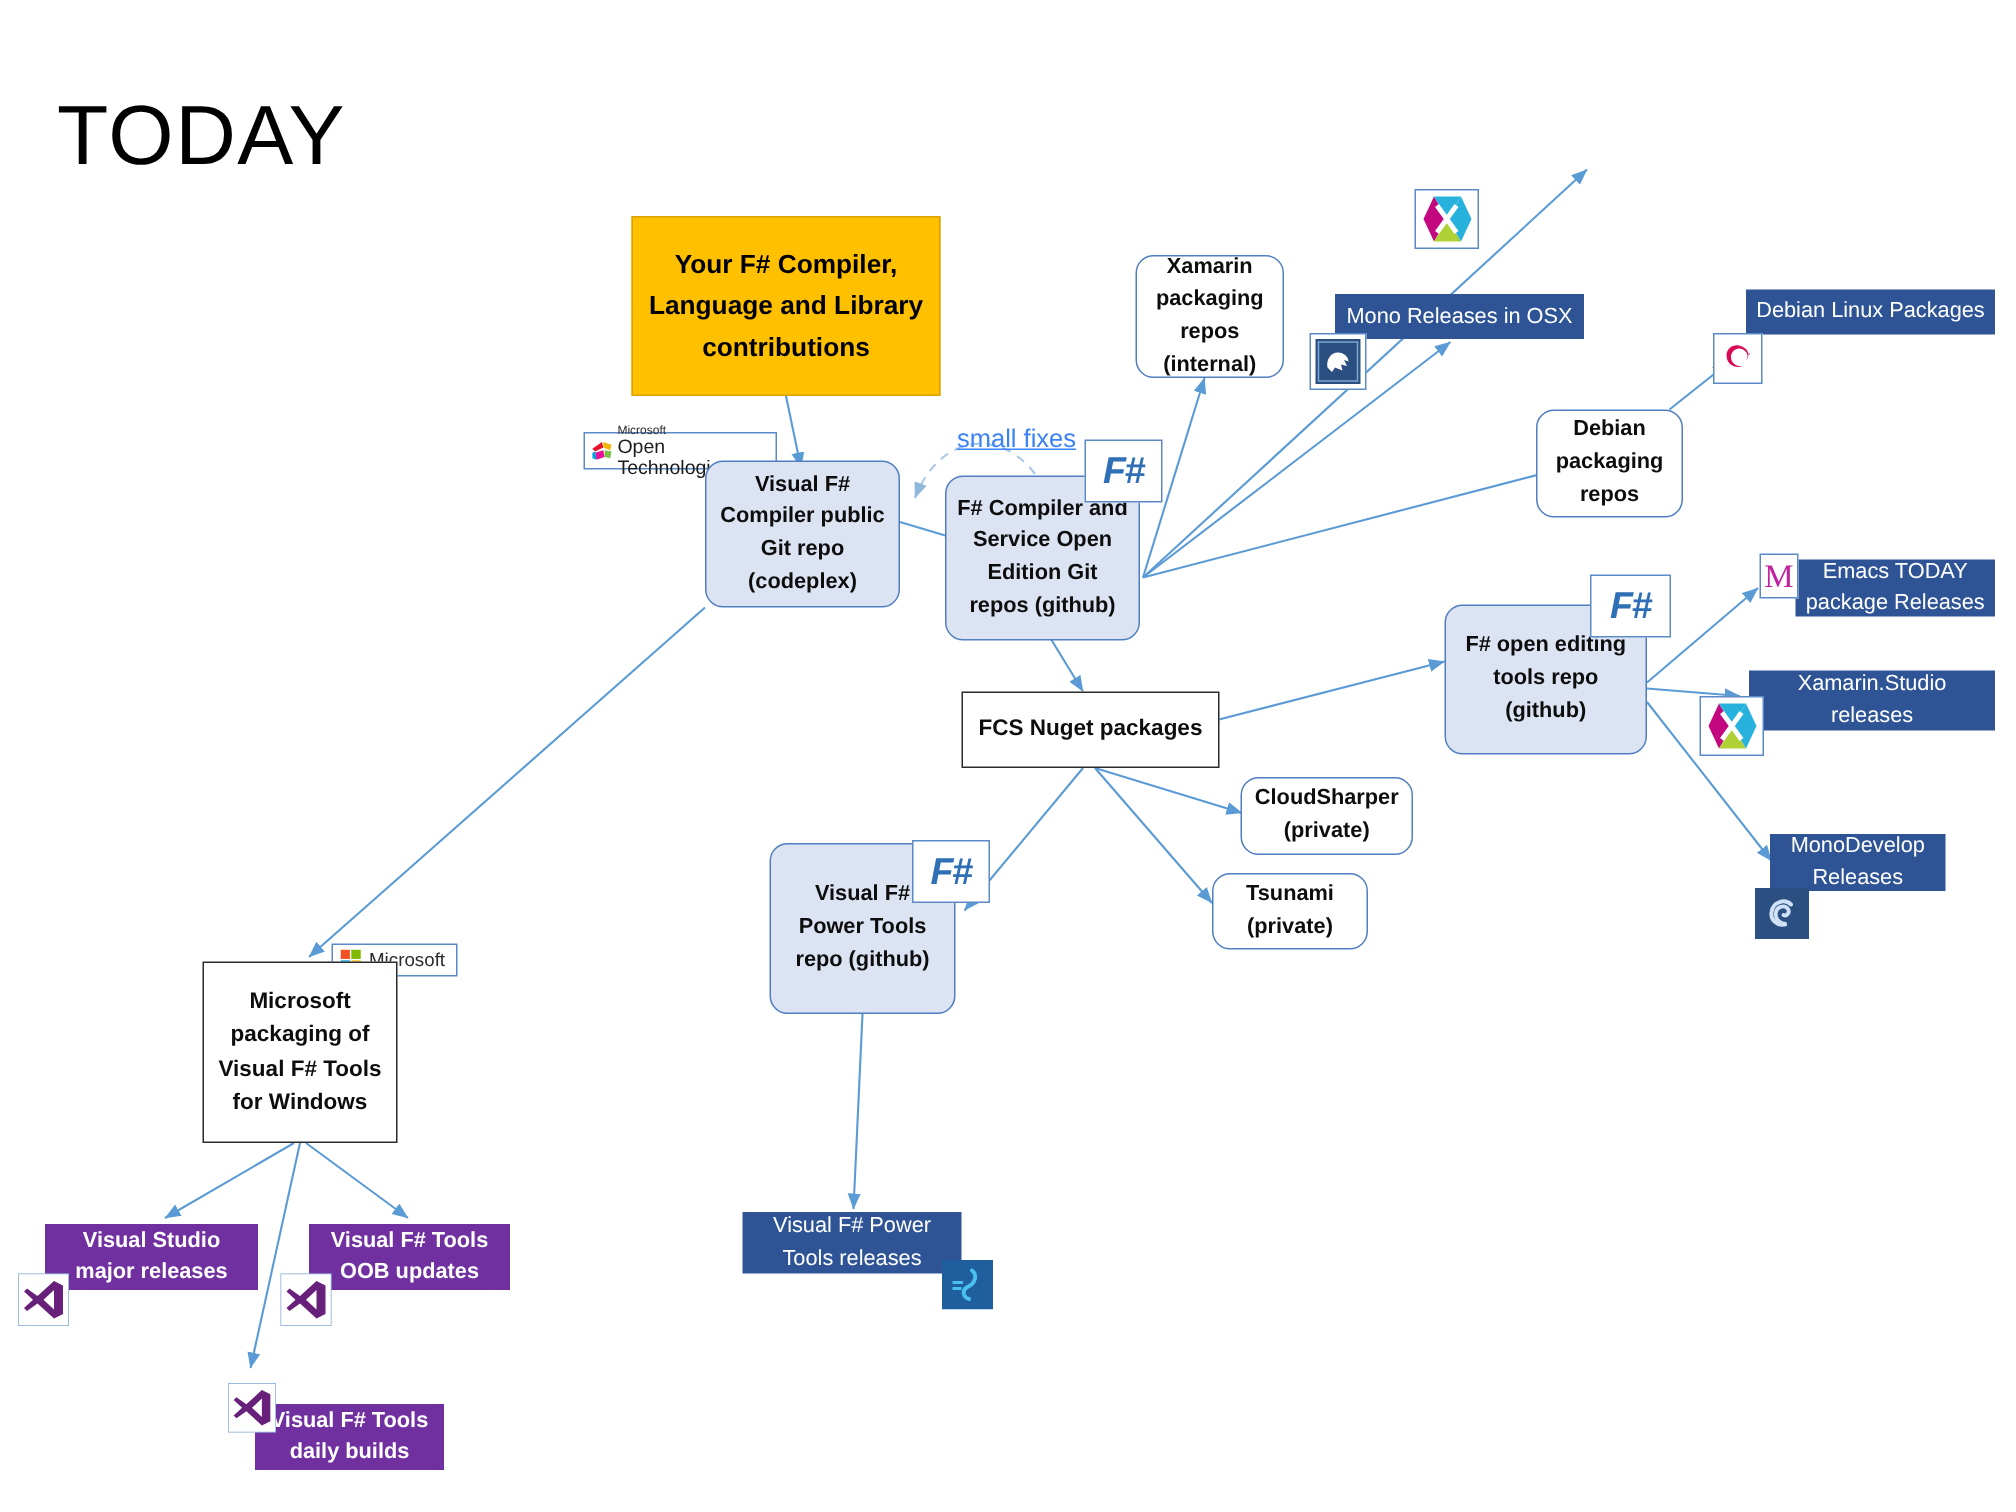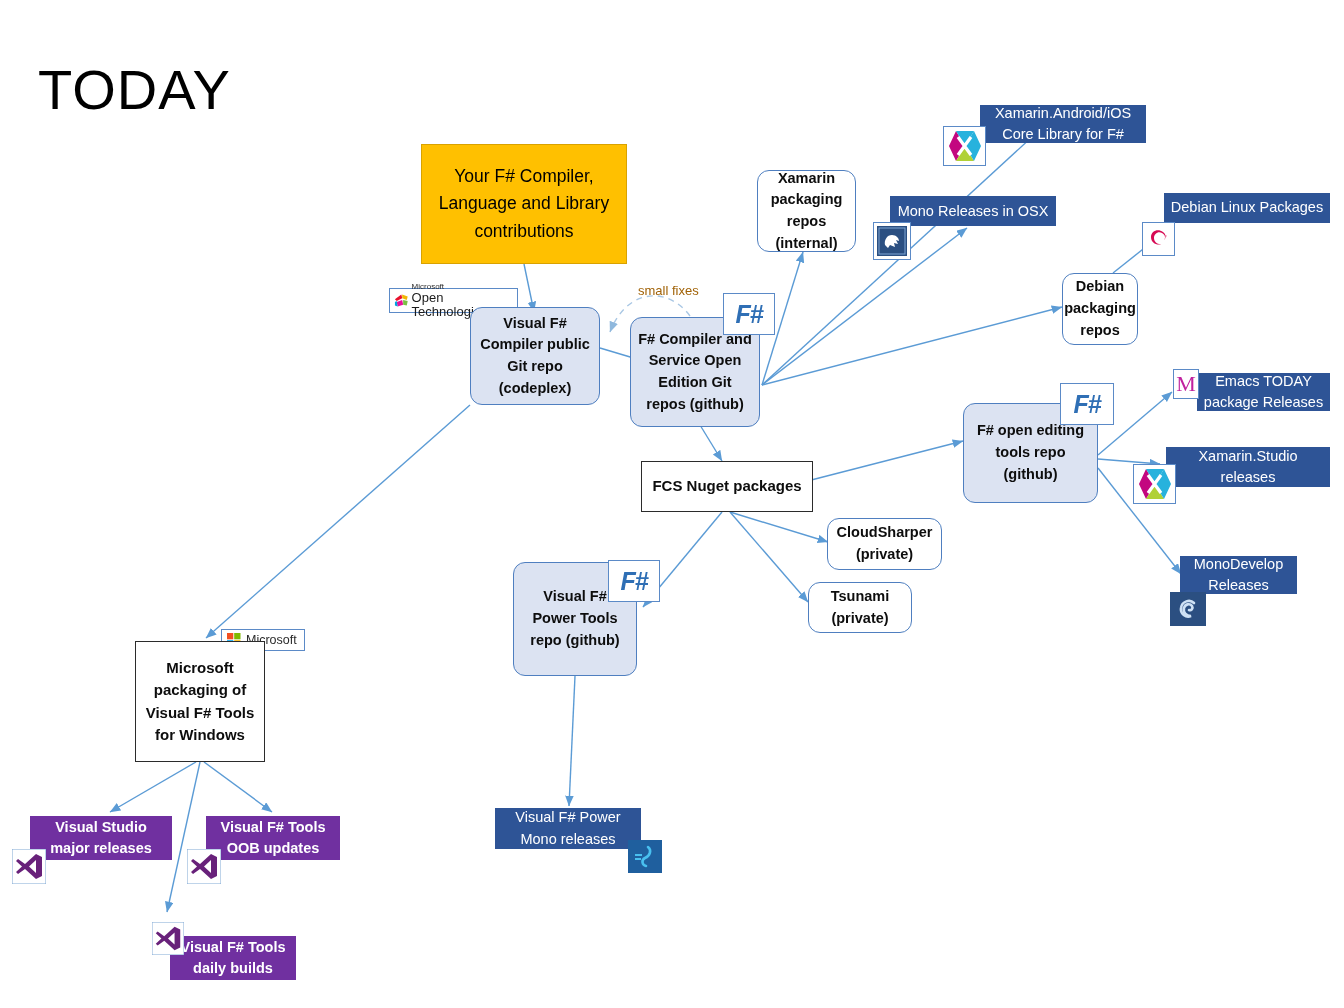--- a/index.html
+++ b/index.html
@@ -10,21 +10,21 @@
 
   .node{position:absolute;box-sizing:border-box;display:flex;align-items:center;
         justify-content:center;text-align:center;}
 
   
   .title{position:absolute;left:38px;top:62px;font-size:56px;color:#000;
          font-weight:400;letter-spacing:1px;line-height:1;}
 
   
   .orange{background:#ffc000;border:1px solid #d9a200;color:#000;
-          font-weight:normal;font-size:17.5px;line-height:1.55;}
+          font-weight:bold;font-size:17.5px;line-height:1.55;}
 
   
   .bluebox{background:#dce3f2;border:1px solid #4f7fc0;border-radius:12px;
            color:#0d0d0d;font-weight:bold;font-size:14.5px;line-height:1.5;}
 
   
   .whiteround{background:#ffffff;border:1px solid #4f7fc0;border-radius:12px;
               color:#0d0d0d;font-weight:bold;font-size:14.5px;line-height:1.5;}
 
   
@@ -33,21 +33,21 @@
 
   
   .banner{background:#2e5496;color:#ffffff;font-weight:400;font-size:14.5px;
           line-height:1.45;border:0;}
 
   
   .purple{background:#7030a0;color:#ffffff;font-weight:bold;font-size:14.5px;
           line-height:1.45;border:0;}
 
   
-  .edgelabel{position:absolute;font-size:13px;color:#a16207;background:transparent;}
+  .edgelabel{position:absolute;font-size:17px;color:#3b82f6;background:transparent;text-decoration:underline;}
 
   
   .icon{position:absolute;box-sizing:border-box;background:#fff;
         border:1px solid #5b8ac7;display:flex;align-items:center;justify-content:center;}
   .icon.nobox{border:0;background:transparent;}
 
   .fsharp-txt{font-style:italic;font-weight:bold;color:#2f6fb5;letter-spacing:-1px;}
   .melpa-m{color:#c0219f;font-weight:400;font-family:"Liberation Serif",serif;}
 
   .msoptech{position:absolute;background:#fff;border:1px solid #5b8ac7;
@@ -145,41 +145,40 @@
   <div class="node bluebox" style="left:470px;top:307px;width:130px;height:98px;padding:4px 6px;">Visual F# Compiler public Git repo (codeplex)</div>
 
   <div class="icon" style="left:723px;top:293px;width:52px;height:42px;">
     <span class="fsharp-txt" style="font-size:25px;">F#</span>
   </div>
 
   <div class="edgelabel" style="left:638px;top:283px;">small fixes</div>
 
   <div class="node whiteround" style="left:757px;top:170px;width:99px;height:82px;padding:3px 5px;">Xamarin packaging repos (internal)</div>
 
-  <div class="node banner" style="left:980px;top:105px;width:166px;height:38px;padding:2px 6px;">Xamarin.Android/iOS Core Library for F#</div>
   <div class="icon" style="left:943px;top:126px;width:43px;height:40px;">
     <svg width="36" height="34" viewBox="0 0 36 34">
       <polygon points="9,2 2,17 9,32 18,17" fill="#c3077f"></polygon>
       <polygon points="9,2 27,2 18,17" fill="#27b2dd"></polygon>
       <polygon points="18,17 27,32 9,32" fill="#b0d136"></polygon>
       <polygon points="27,2 34,17 27,32 18,17" fill="#27b2dd"></polygon>
       <path d="M11,8 L24,26 M24,8 L11,26" stroke="#ffffff" stroke-width="3.2" fill="none"></path>
     </svg>
   </div>
 
   <div class="node banner" style="left:890px;top:196px;width:166px;height:30px;padding:12px 6px;">Mono Releases in OSX</div>
   <div class="icon" style="left:873px;top:222px;width:38px;height:38px;">
     <svg width="32" height="32" viewBox="0 0 32 32">
       <rect x="1" y="1" width="30" height="30" fill="#2b4f81"></rect>
       <rect x="3" y="3" width="26" height="26" fill="none" stroke="#7ea6d4" stroke-width="1"></rect>
       <path d="M9,20 C8,15 11,10 16,10 C20,10 23,13 23,16 L20,15 L22,19 L18,18 L19,22 L14,20 L12,23 Z" fill="#ffffff"></path>
     </svg>
   </div>
 
-  <div class="node whiteround" style="left:1062px;top:273px;width:76px;height:72px;padding:3px 5px;">Debian packaging repos</div>
+  <div class="node whiteround" style="left:1024px;top:273px;width:98px;height:72px;padding:3px 5px;">Debian packaging repos</div>
 
   <div class="node banner" style="left:1164px;top:193px;width:166px;height:30px;padding:2px 6px;">Debian Linux Packages</div>
   <div class="icon" style="left:1142px;top:222px;width:33px;height:34px;">
     <svg width="26" height="27" viewBox="0 0 26 27">
       <path d="M17,6 C12,2 5,5 5,11 C5,17 11,20 16,18 C12,19 8,16 8,12 C8,8 12,5 16,7
                C19,8.5 20,12 18,14 C20,13 20.5,8 17,6 Z" fill="#d70a53"></path>
       <text x="19" y="10" font-size="7" fill="#d70a53" font-family="Liberation Sans, sans-serif">,</text>
     </svg>
   </div>
 
@@ -217,21 +216,21 @@
       <path d="M24,11 C20,7 12,9 11,16 C10,22 16,26 21,24 C16,24 13,20 14,16
                C15,12 20,11 22,14 C23.5,16.5 21,19 19,18" stroke="#cfe2f5" stroke-width="2.6" fill="none" stroke-linecap="round"></path>
     </svg>
   </div>
 
   <div class="node bluebox" style="left:513px;top:562px;width:124px;height:114px;padding:4px 6px;">Visual F# Power Tools repo (github)</div>
   <div class="icon" style="left:608px;top:560px;width:52px;height:42px;">
     <span class="fsharp-txt" style="font-size:25px;">F#</span>
   </div>
 
-  <div class="node banner" style="left:495px;top:808px;width:146px;height:41px;padding:2px 6px;">Visual F# Power Mono releases</div>
+  <div class="node banner" style="left:495px;top:808px;width:146px;height:41px;padding:2px 6px;">Visual F# Power Tools releases</div>
   <div class="icon nobox" style="left:628px;top:840px;width:34px;height:33px;">
     <svg width="34" height="33" viewBox="0 0 34 33">
       <rect x="0" y="0" width="34" height="33" fill="#1f5f9e"></rect>
       <path d="M20,7 C24,10 22,16 17,18 C13,20 14,25 18,26" stroke="#49c0f0" stroke-width="2.6" fill="none" stroke-linecap="round"></path>
       <path d="M7,15 L14,15 M7,19 L13,19" stroke="#49c0f0" stroke-width="2" fill="none"></path>
     </svg>
   </div>
 
   <div class="mslogo" style="left:221px;top:629px;width:84px;height:22px;">
     <svg width="14" height="14" viewBox="0 0 14 14">

